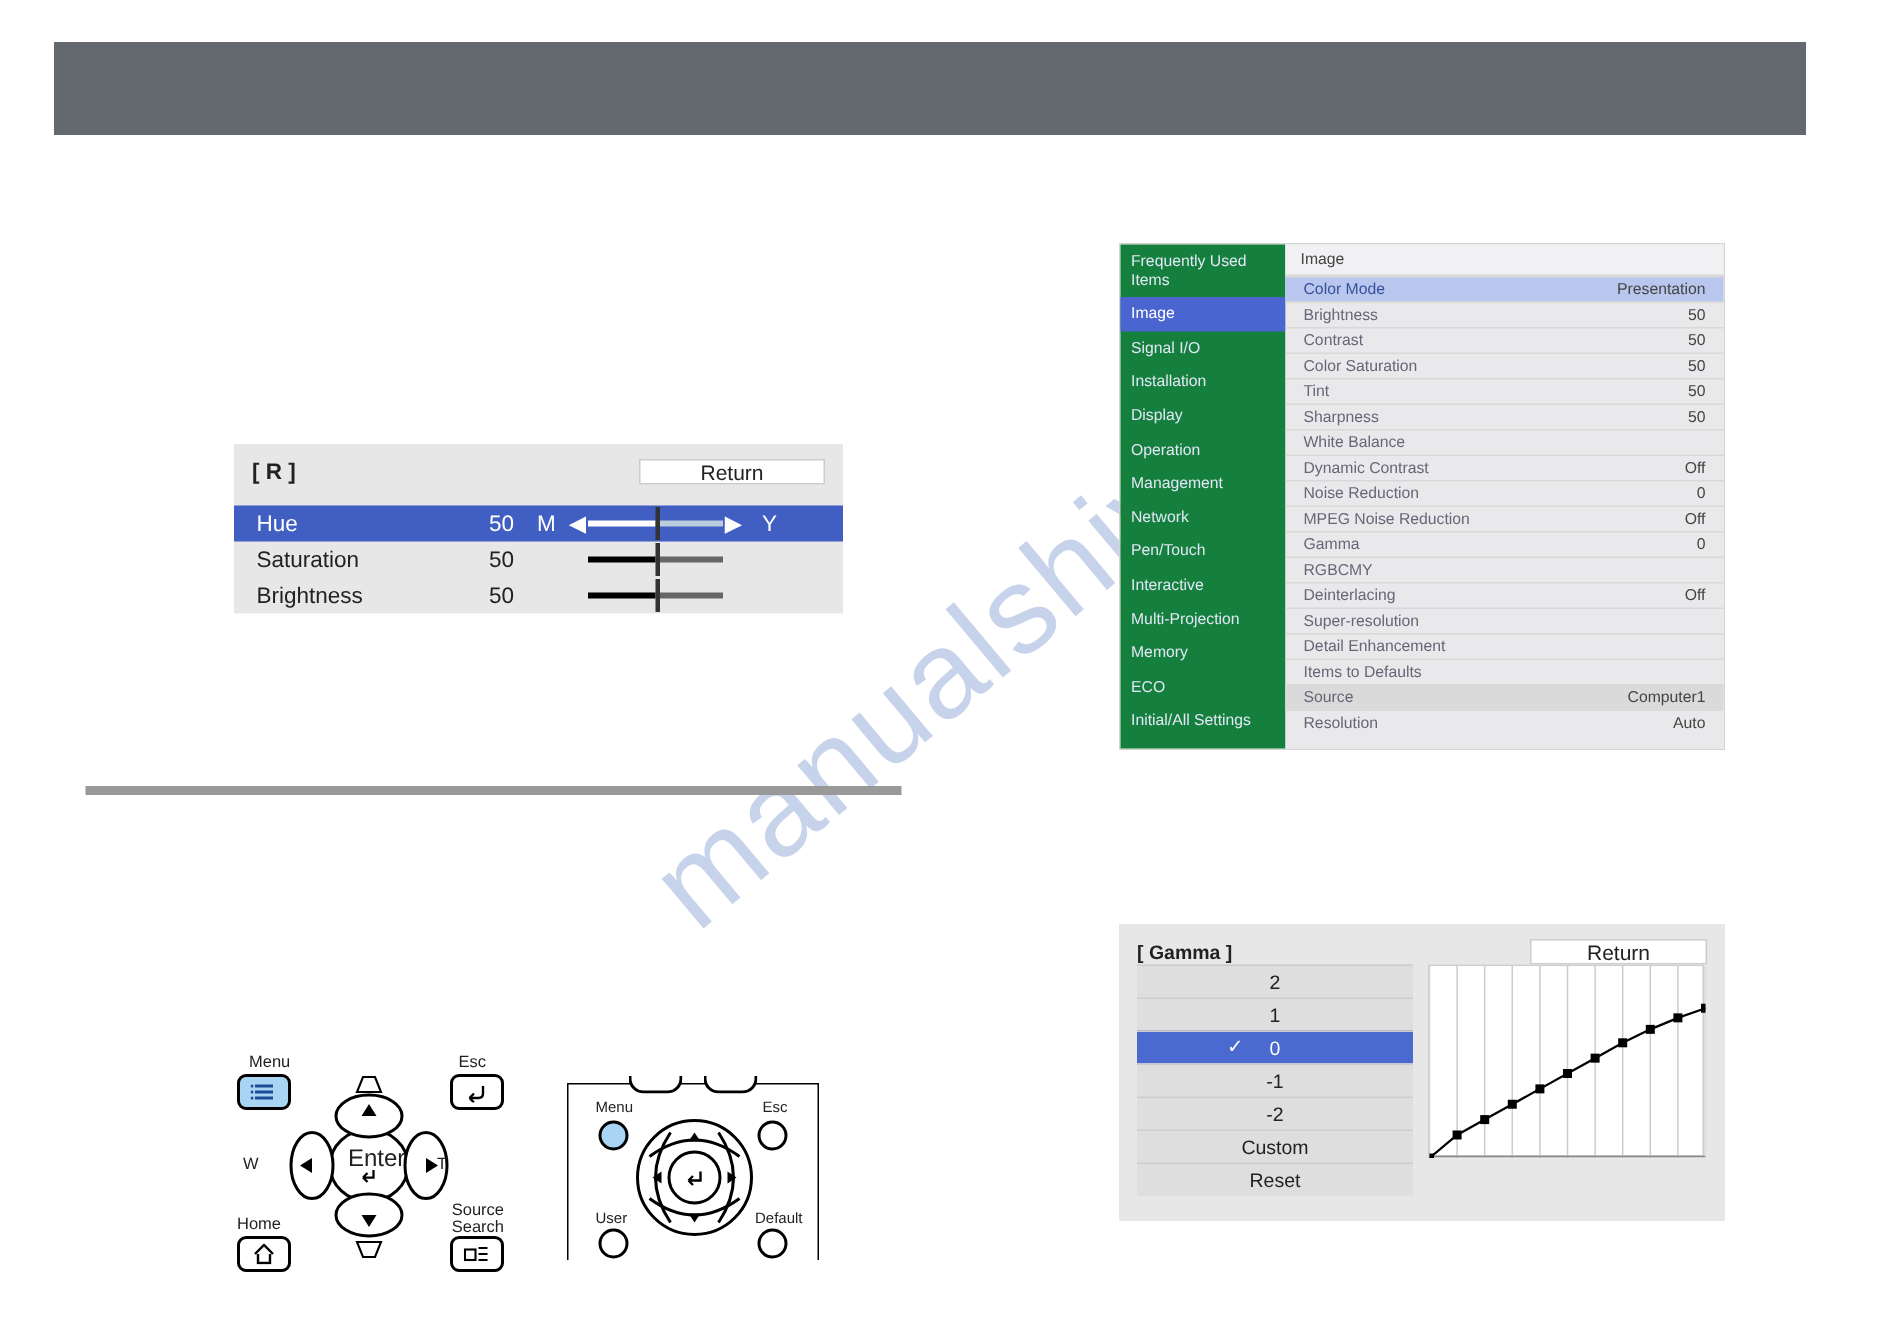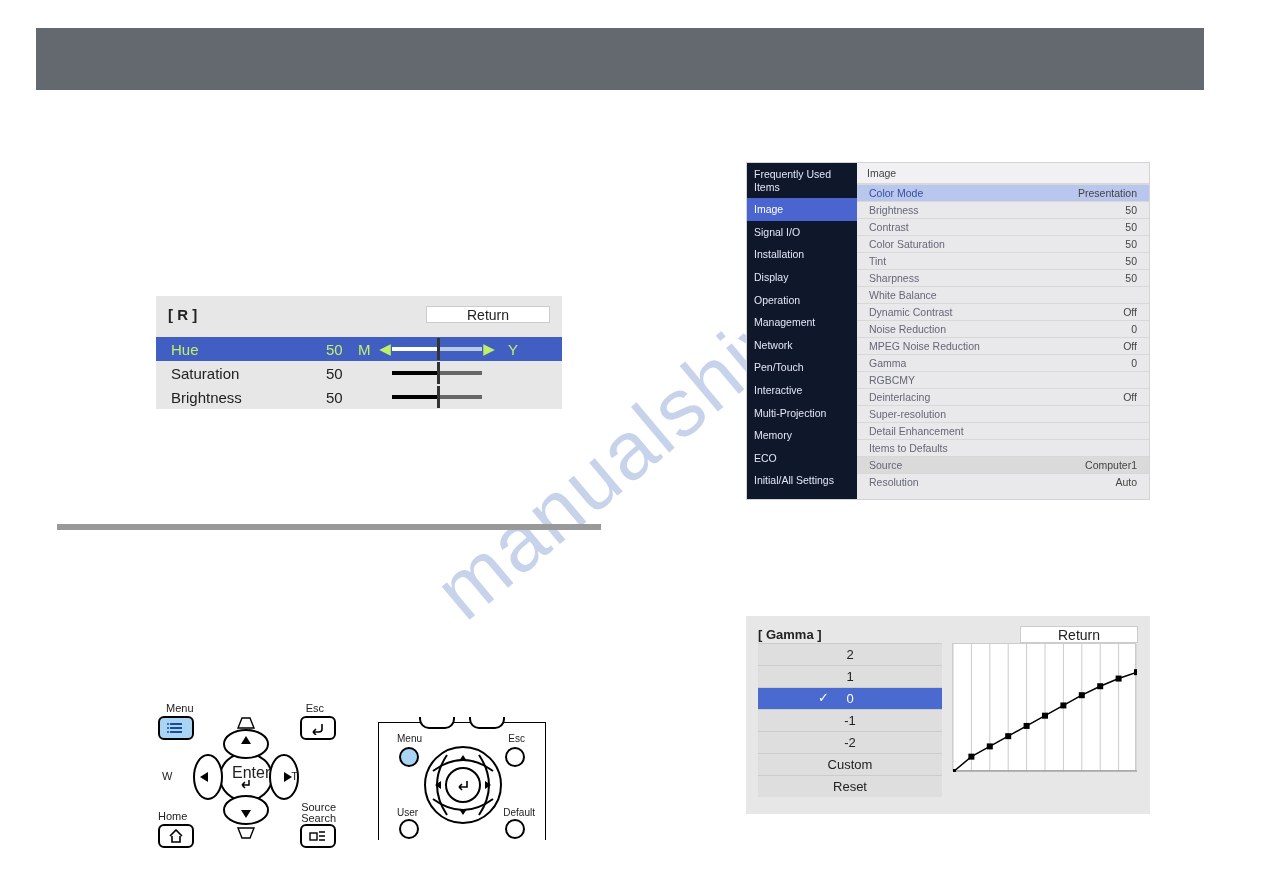--- a/index.html
+++ b/index.html
@@ -5,36 +5,36 @@
   * { box-sizing: border-box; margin: 0; padding: 0; }
   body { width: 1263px; height: 893px; background: #fff; font-family: Arial, Helvetica, sans-serif; color: #222; position: relative; overflow: hidden; }
   .header-bar { position: absolute; left: 36px; top: 28px; width: 1168px; height: 62px; background: #64686f; }
   .wm { position: absolute; left: 50%; top: 50%; transform: translate(-50%,-50%) rotate(-40deg); font-size: 82px; font-weight: 400; color: #9bb0da; opacity: 0.55; pointer-events: none; letter-spacing: 2px; white-space: nowrap; }
   
   .r-panel { position: absolute; left: 156px; top: 296px; width: 406px; background: #e7e7e7; font-size: 15px; }
   .r-panel .r-head { display: flex; align-items: center; padding: 10px 12px 14px; }
   .r-panel .r-head .r-title { flex: 1; font-weight: bold; }
   .r-btn { width: 124px; height: 17px; background: #fff; border: 1px solid #ccc; display: flex; align-items: center; justify-content: center; font-size: 14px; }
   .r-row { display: flex; align-items: center; height: 24px; padding: 0 15px; }
-  .r-row.selected { background: #415ec2; color: #bef264; }
+  .r-row.selected { background: #415ec2; color: #ffffff; }
   .r-row .lab { width: 155px; }
   .r-row .val { width: 32px; }
   .r-row .m { width: 20px; }
   .r-row .tri { width: 14px; display: flex; justify-content: center; }
   .r-row .slider { width: 90px; height: 6px; display: flex; align-items: center; position: relative; }
   .r-row .slider .track1 { height: 4px; background: #000; flex: 1; }
   .r-row.selected .slider .track1 { background: #fff; }
   .r-row .slider .track2 { height: 4px; background: #666; flex: 1; }
   .r-row.selected .slider .track2 { background: #bcd; }
   .r-row .slider .knob { position: absolute; left: 45px; top: -8px; width: 3px; height: 22px; background: #333; }
   .r-row .y { width: 22px; text-align: right; }
   .rule { position: absolute; left: 57px; top: 524px; width: 544px; height: 6px; background: #999; }
   
   .menu { position: absolute; left: 746px; top: 162px; width: 404px; height: 338px; display: flex; font-size: 10.5px; border: 1px solid #d4d4d4; }
-  .menu .side { width: 110px; background: #0f172a; color: #e2e7f7; }
+  .menu .side { width: 110px; background: #15803d; color: #e2e7f7; }
   .menu .side .it { padding: 5px 7px; font-size: 10.5px; line-height: 1.2; }
   .menu .side .it.sel { background: #4a65d0; color: #fff; }
   .menu .right { flex: 1; background: #e9e9eb; }
   .menu .right .hdr { padding: 4px 10px; background: #f1f1f3; color: #444; border-bottom: 1px solid #d8d8d8; }
   .menu .right .row { display: flex; align-items: center; height: 17px; padding: 0 12px; border-top: 1px solid #d8d8d8; color: #666; }
   .menu .right .row.sel { background: #b9c6ee; color: #365; }
   .menu .right .row .k { flex: 1; color: #667; }
   .menu .right .row.sel .k { color: #36509a; }
   .menu .right .row .v { color: #444; }
   .menu .right .row.spacer { background:#dadada; }

